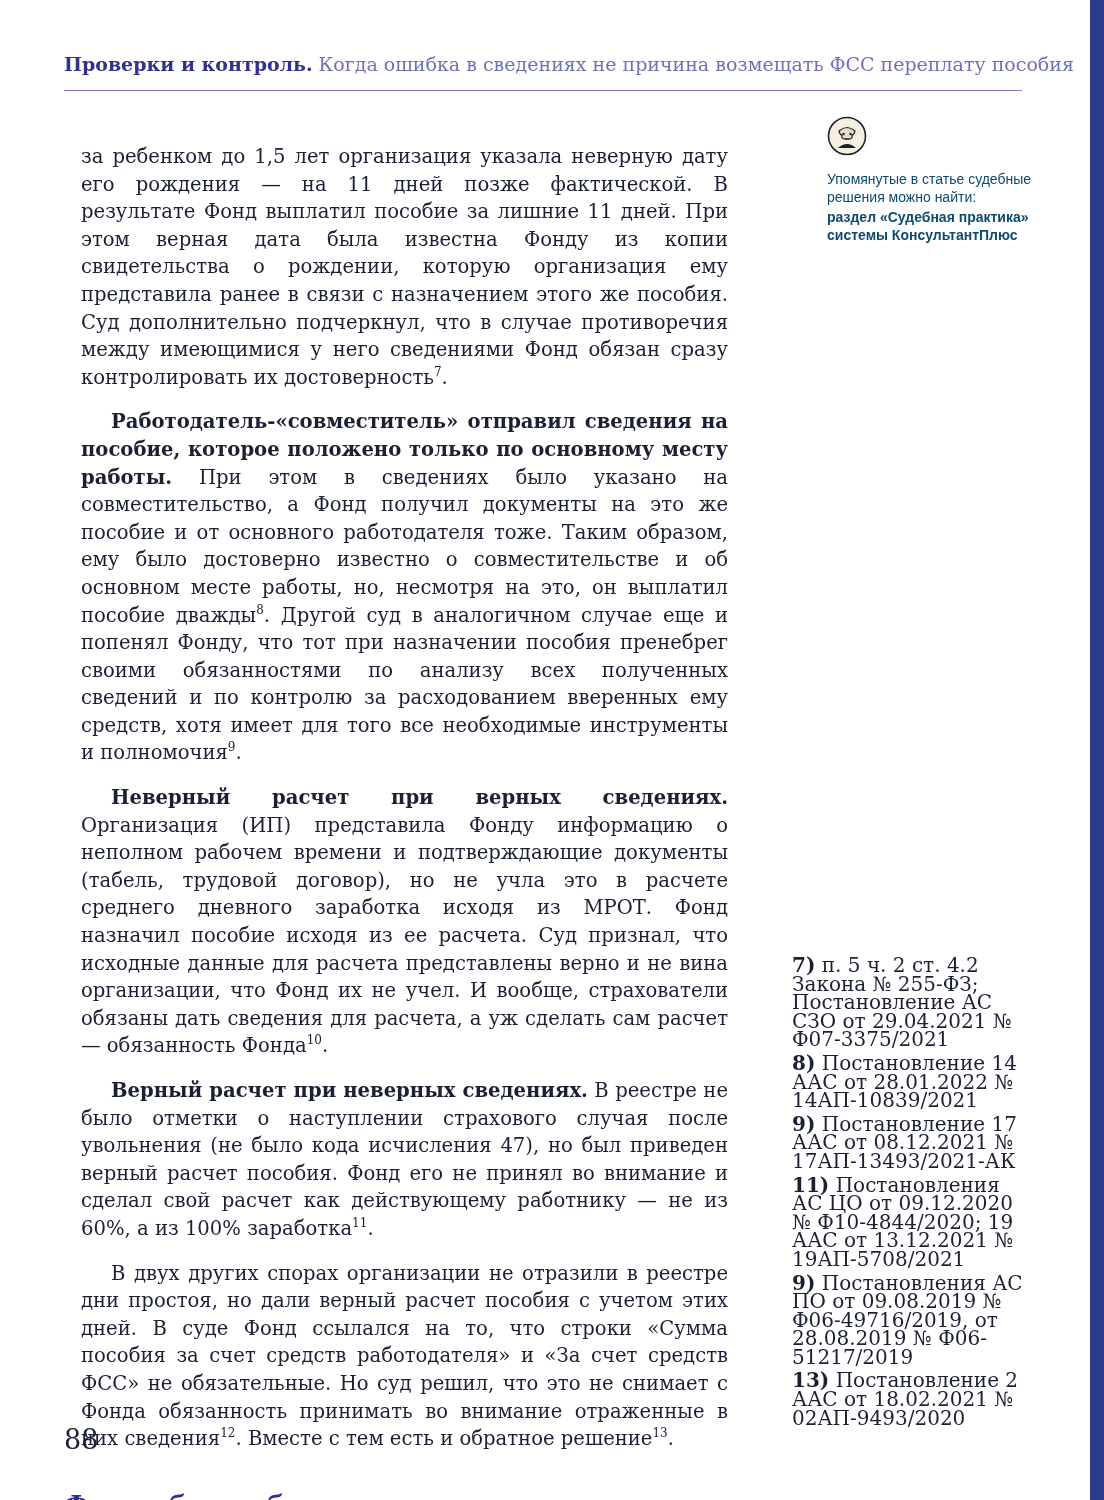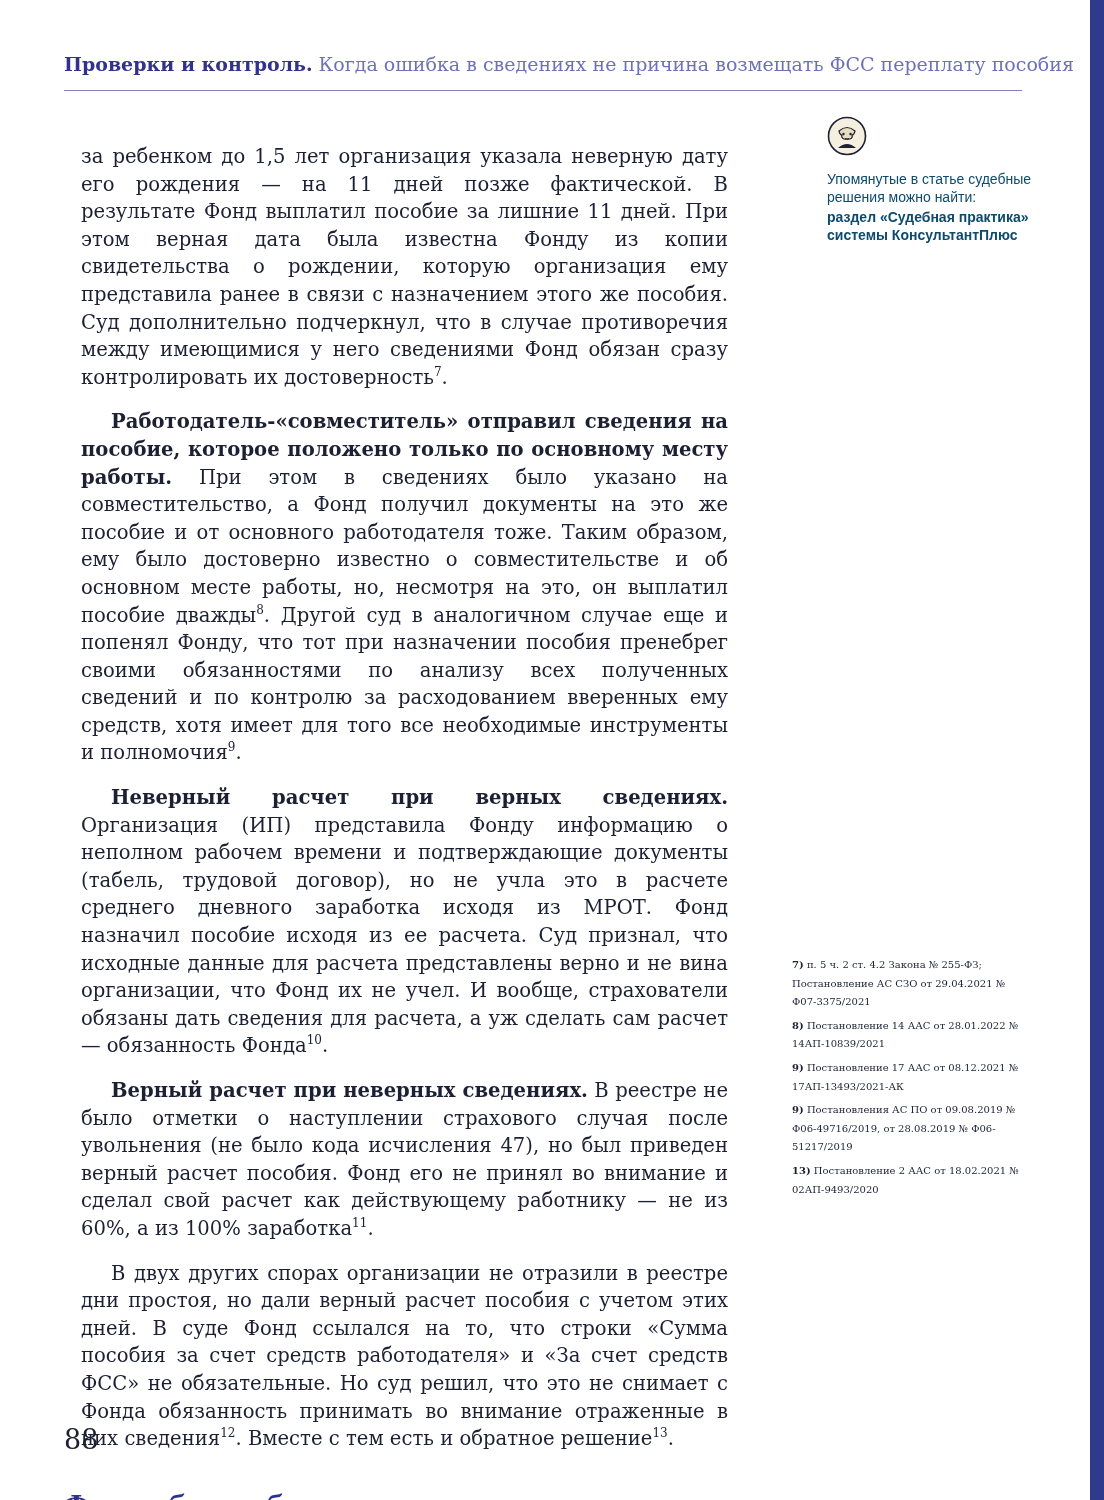--- a/index.html
+++ b/index.html
@@ -92,21 +92,21 @@
   .side-note p{margin:0;}
   .side-note .note-bold{
     font-weight:bold;
     margin-top:2px;
   }
   
   .footnotes{
     position:absolute;
     left:792px; top:956px;
     width:232px;
-    font-size:10px;
+    font-size:20px;
     line-height:18.6px;
     color:#1c2033;
     text-align:left;
   }
   .footnotes .fn{
     margin:0 0 5px 0;
   }
   .footnotes .fn .fn-num{
     font-weight:bold;
   }
@@ -154,19 +154,20 @@
       </svg>
     </div>
     <p>Упомянутые в статье судебные решения можно найти:</p>
     <p class="note-bold">раздел «Судебная практика» системы КонсультантПлюс</p>
   </aside>
 
   <div class="footnotes" id="footnotes">
       <div class="fn"><span class="fn-num">7)</span> п. 5 ч. 2 ст. 4.2 Закона № 255-ФЗ; Постановление АС СЗО от 29.04.2021 № Ф07-3375/2021</div>
       <div class="fn"><span class="fn-num">8)</span> Постановление 14 ААС от 28.01.2022 № 14АП-10839/2021</div>
       <div class="fn"><span class="fn-num">9)</span> Постановление 17 ААС от 08.12.2021 № 17АП-13493/2021-АК</div>
+      <div class="fn"><span class="fn-num">11)</span> Постановления АС ЦО от 09.12.2020 № Ф10-4844/2020; 19 ААС от 13.12.2021 № 19АП-5708/2021</div>
       <div class="fn"><span class="fn-num">9)</span> Постановления АС ПО от 09.08.2019 № Ф06-49716/2019, от 28.08.2019 № Ф06-51217/2019</div>
       <div class="fn"><span class="fn-num">13)</span> Постановление 2 ААС от 18.02.2021 № 02АП-9493/2020</div>
     </div>
 
   <div class="page-number">88</div>
 
 </div>
 
 </body></html>

